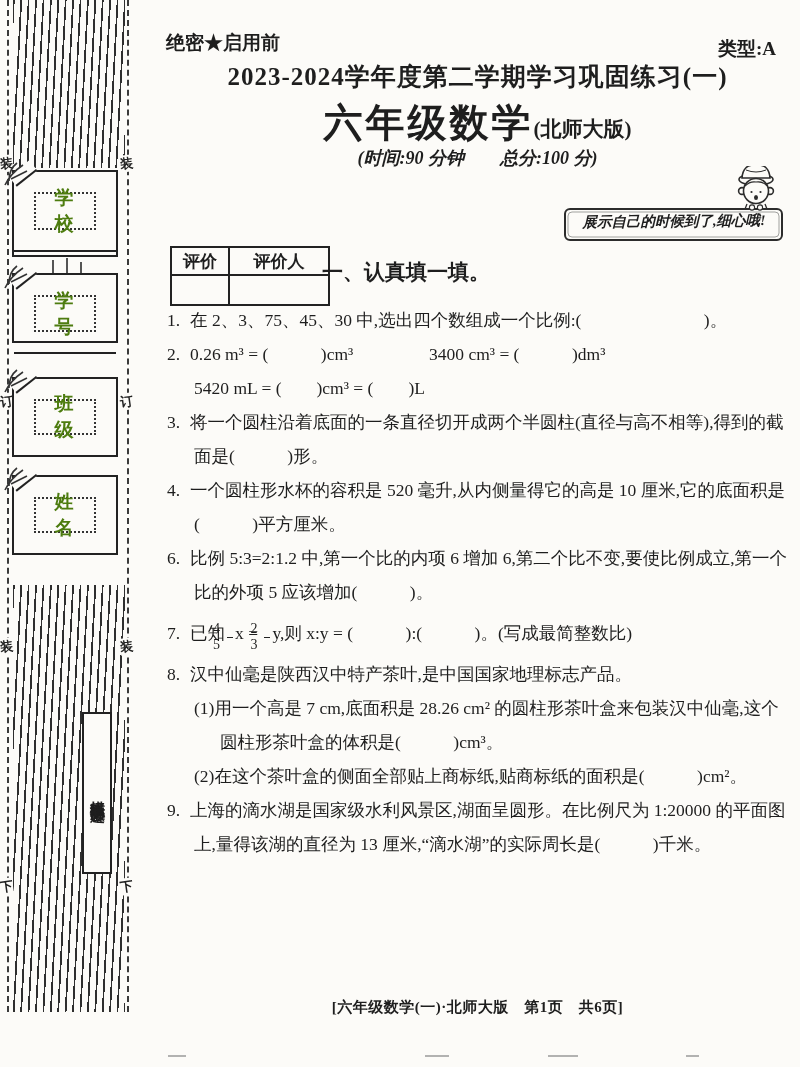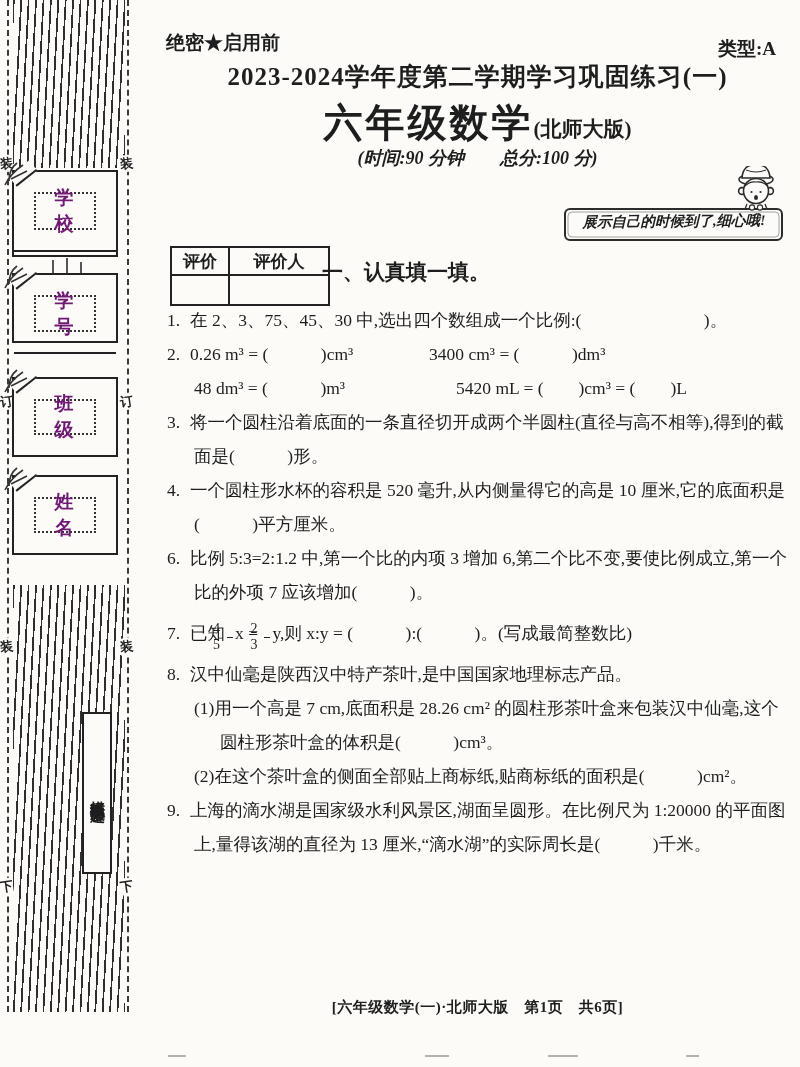--- a/index.html
+++ b/index.html
@@ -19,21 +19,21 @@
     background:#fcfbf8; padding:2px 0; line-height:1; transform:rotate(-8deg); }
 
   .hatch { position:absolute; left:13px; width:112px;
     background:repeating-linear-gradient(93deg,#2e2e2e 0 1.7px,transparent 1.7px 7.4px); }
   .hatch.top { top:0; height:168px; }
   .hatch.bottom { top:585px; height:427px; }
 
   .fbox { position:absolute; left:12px; width:106px; border:2px solid #222;
     background:#fcfbf8; }
   .fbox .fhead { margin:20px; border:2px dotted #333; text-align:center;
-    font-weight:bold; font-size:19px; letter-spacing:2px; color:#701a75;
+    font-weight:bold; font-size:19px; letter-spacing:2px; color:#4d7c0f;
     display:flex; align-items:center; justify-content:center; }
   .fbox .fbody { border-top:2px solid #222; position:relative; }
   .corner-cut { position:absolute; left:-4px; top:-5px; width:26px; height:13px;
     background:#fcfbf8; transform:rotate(-38deg); border-bottom:2px solid #222; }
   .leaf { position:absolute; left:-13px; top:-17px; }
   .scribble { position:absolute; width:2px; background:#555; }
 
   .notice-box { position:absolute; left:82px; top:712px; width:30px; height:162px;
     border:2px solid #222; background:#fcfbf8;
     writing-mode:vertical-rl; text-orientation:upright;
@@ -202,31 +202,30 @@
   <div class="questions">
 
     <div class="q"><span class="qnum">1.</span><span>在 2、3、75、45、30 中,选出四个数组成一个比例:(　　　　　　　)。</span></div>
 
     <div>
       <div class="q2row q">
         <span class="cell1"><span class="qnum">2.</span><span>0.26 m³ = (　　　)cm³</span></span>
         <span>3400 cm³ = (　　　)dm³</span>
       </div>
       <div class="q2row q2grid">
-        <span class="cell1"><span>48 dm³ = (　　　)m³</span></span>
         <span>5420 mL = (　　)cm³ = (　　)L</span>
       </div>
     </div>
 
     <div class="q"><span class="qnum">3.</span><span>将一个圆柱沿着底面的一条直径切开成两个半圆柱(直径与高不相等),得到的截面是(　　　)形。</span></div>
 
     <div class="q"><span class="qnum">4.</span><span>一个圆柱形水杯的容积是 520 毫升,从内侧量得它的高是 10 厘米,它的底面积是(　　　)平方厘米。</span></div>
 
 
-    <div class="q"><span class="qnum">6.</span><span>比例 5:3=2:1.2 中,第一个比的内项 3 增加 6,第二个比不变,要使比例成立,第一个比的外项 7 应该增加(　　　)。</span></div>
+    <div class="q"><span class="qnum">6.</span><span>比例 5:3=2:1.2 中,第一个比的内项 6 增加 6,第二个比不变,要使比例成立,第一个比的外项 5 应该增加(　　　)。</span></div>
 
     <div class="q q7line">
       <span class="qnum">7.</span><span>已知</span><span class="frac"><span class="fn">4</span><span class="fd">5</span></span><span>x =</span> <span class="frac"><span class="fn">2</span><span class="fd">3</span></span><span>y,则 x:y = (　　　):(　　　)。(写成最简整数比)</span>
     </div>
 
     <div>
       <div class="q"><span class="qnum">8.</span><span>汉中仙毫是陕西汉中特产茶叶,是中国国家地理标志产品。</span></div>
       <div class="sub">(1)用一个高是 7 cm,底面积是 28.26 cm² 的圆柱形茶叶盒来包装汉中仙毫,这个圆柱形茶叶盒的体积是(　　　)cm³。</div>
       <div class="sub">(2)在这个茶叶盒的侧面全部贴上商标纸,贴商标纸的面积是(　　　)cm²。</div>
     </div>

